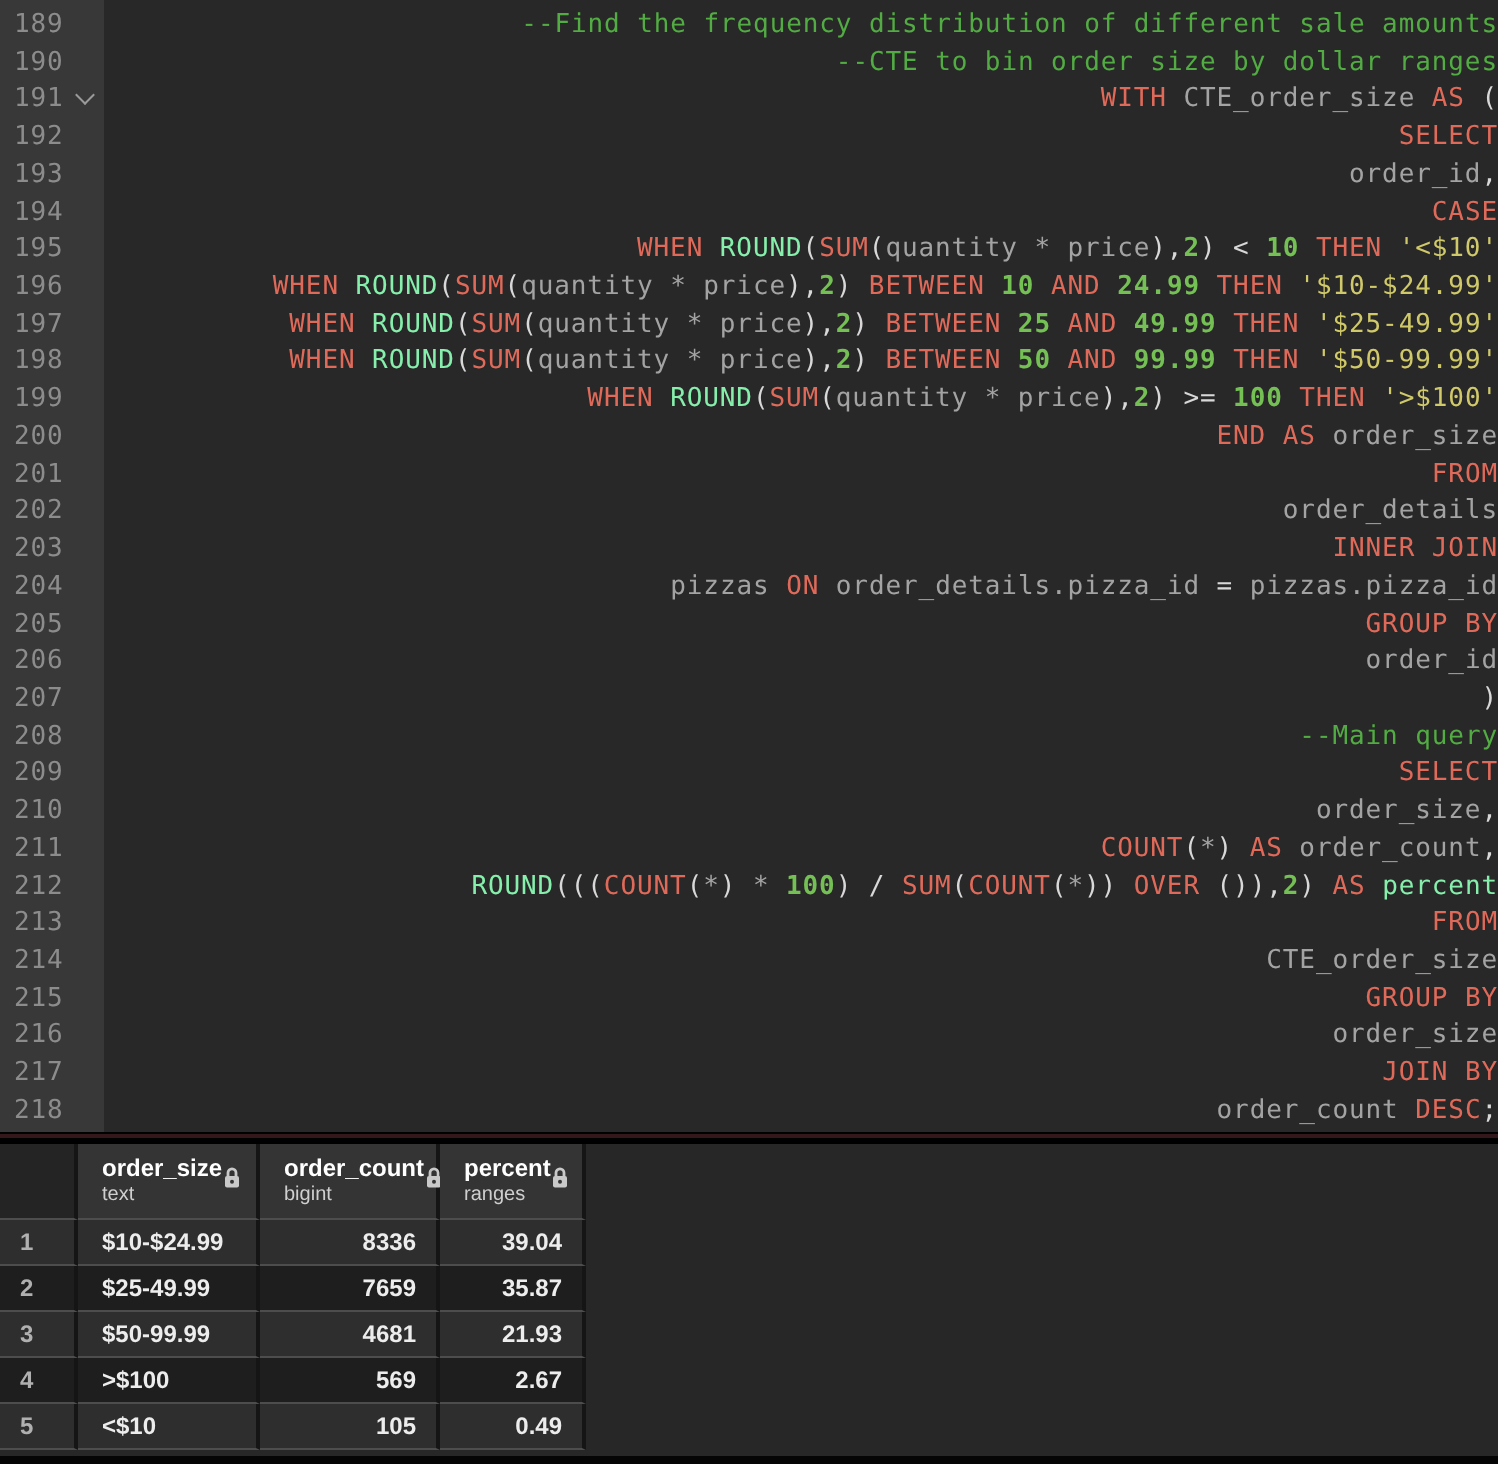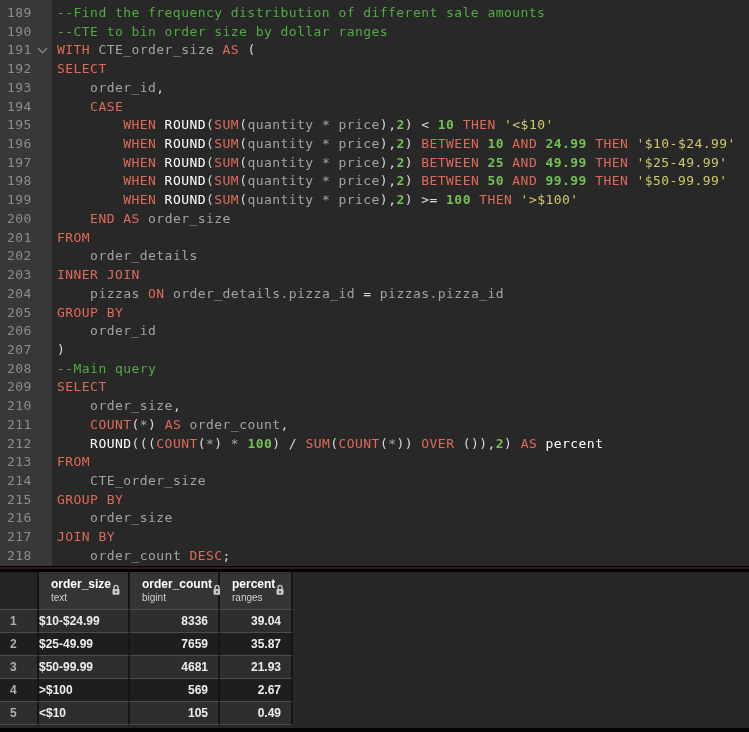--- a/index.html
+++ b/index.html
@@ -4,27 +4,27 @@
 <style>
   html,body{margin:0;padding:0;background:#0b0b0b;}
   .screen{position:relative;width:749px;height:732px;overflow:hidden;background:#0b0b0b;
           font-family:"Liberation Sans",sans-serif;}
 
   
   .editor{position:absolute;left:0;top:0;width:749px;height:566px;background:#282828;
           font-family:"DejaVu Sans Mono",monospace;font-size:13px;letter-spacing:.45px;}
   .editor::before{content:"";position:absolute;left:0;top:0;width:52px;height:100%;background:#383838;}
   #code-lines{position:absolute;left:0;top:4px;width:100%;}
-  .line{display:flex;height:18.72px;line-height:18.72px;white-space:pre;}
+  .line{display:flex;height:18.72px;line-height:18.72px;white-space:pre;justify-content:space-between;}
   .ln{width:52px;flex:none;box-sizing:border-box;padding-left:7px;color:#8c8c8c;position:relative;}
   .fold{display:inline-block;width:6px;height:6px;border-right:1.6px solid #9a9a9a;
         border-bottom:1.6px solid #9a9a9a;transform:rotate(45deg);margin-left:7px;margin-bottom:2px;}
   .codecell{padding-left:5px;white-space:pre;}
   .tk-k{color:#df6a5a;font-weight:normal;}
-  .tk-b{color:#ffffff;}
+  .tk-b{color:#86efac;}
   .tk-id{color:#a3a3a3;}
   .tk-n{color:#74c054;font-weight:bold;}
   .tk-s{color:#d0c96a;}
   .tk-c{color:#52ab43;}
   .tk-p{color:#d8d8d8;}
 
   
   .divider{position:absolute;left:0;top:566px;width:749px;height:6px;background:#000;}
   .divider .accent{position:absolute;left:0;top:1px;width:100%;height:2px;background:#33171a;}
 
@@ -38,21 +38,21 @@
   .htext{padding-left:12px;flex:1;}
   .hname{color:#ffffff;font-size:12px;font-weight:bold;line-height:14px;}
   .htype{color:#cfcfcf;font-size:10px;line-height:13px;}
   .hlock{flex:none;margin-right:9px;}
   .grow{display:flex;height:23px;}
   .grow.odd  .c{background:#2e2e2e;}
   .grow.even .c{background:#1e1e1e;}
   .c{box-sizing:border-box;border-right:2px solid #151515;border-bottom:1px solid #4d4d4d;
      display:flex;align-items:center;font-size:12px;font-weight:bold;color:#ededed;}
   .c.rn{color:#b0b0b0;padding-left:10px;}
-  .c.txt{}
+  .c.txt{padding-left:12px;}
   .c.num{justify-content:flex-end;padding-right:10px;padding-left:44px;}
   .w-rn{width:39px;} .w-os{width:91px;} .w-oc{width:90px;} .w-pc{width:73px;}
   .bottom-bar{position:absolute;left:0;top:156px;width:749px;height:4px;background:#050505;}
 </style>
 </head>
 <body>
 
 <div class="screen">
   <div class="editor">
     <div id="code-lines">

